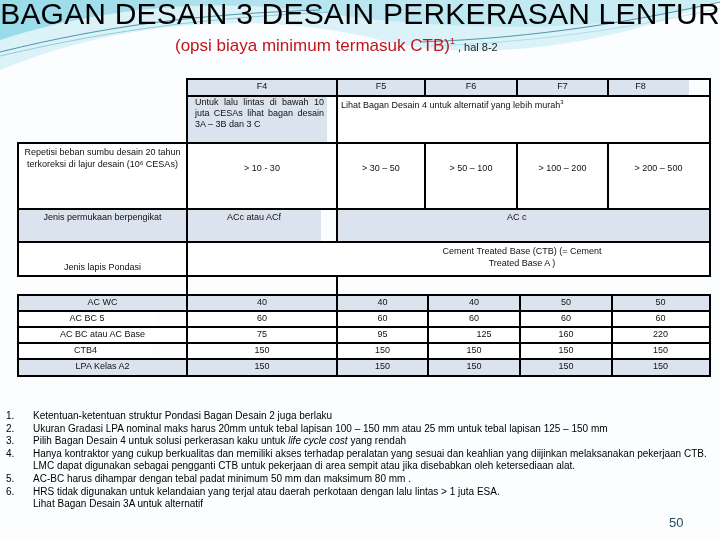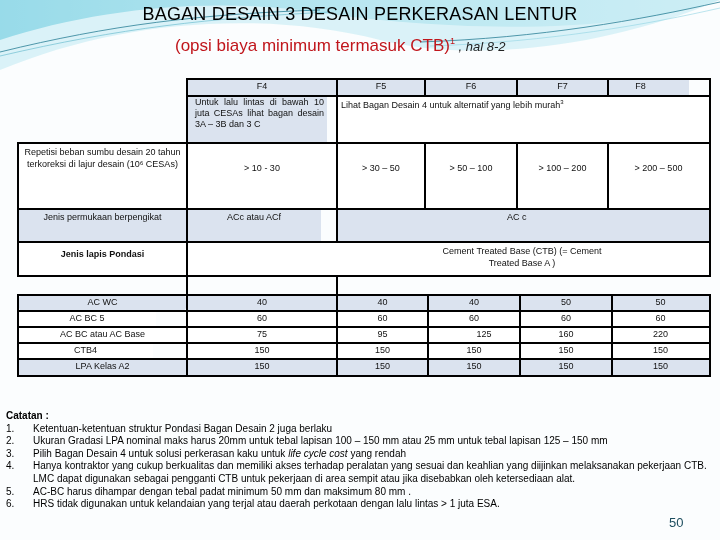--- a/index.html
+++ b/index.html
@@ -5,28 +5,28 @@
   html, body { margin:0; padding:0; }
   body {
     width:720px; height:540px; position:relative; overflow:hidden;
     background:#fbfdfe;
     font-family:"Liberation Sans", sans-serif;
     color:#000;
   }
   .bg-swoosh { position:absolute; left:0; top:0; width:720px; height:160px; z-index:0; }
   .title {
     position:absolute; left:0; width:720px; top:0; text-align:center;
-    font-size:18px; letter-spacing:0.2px; z-index:2; line-height:28px;
+    font-size:30px; letter-spacing:0.2px; z-index:2; line-height:28px;
   }
   .subtitle {
     position:absolute; left:175px; top:30px; font-size:17px; color:#c0161c; z-index:2;
     line-height:22px; white-space:nowrap;
   }
   .subtitle sup { font-size:9px; color:#c0161c; }
-  .subtitle .ref { font-size:13px; color:#222;font-style:italic; }
+  .subtitle .ref { font-size:11px; color:#222; }
   .cell {
     position:absolute; box-sizing:border-box; font-size:9px; color:#111;
     text-align:center; z-index:3; overflow:hidden;
   }
   .blue { background:#dbe3ef; }
   .white { background:#ffffff; }
   .hl { position:absolute; background:#000; height:2px; z-index:4; }
   .vl { position:absolute; background:#000; width:2px; z-index:4; }
   .notes {
     position:absolute; left:6px; top:410px; width:708px; font-size:10px; line-height:12.6px; z-index:3;
@@ -75,21 +75,21 @@
 <div class="cell white" style="left:187px;top:143px;width:150px;height:66px;line-height:50px;">&gt; 10 - 30</div>
 <div class="cell white" style="left:337px;top:143px;width:88px;height:66px;line-height:50px;">&gt; 30 – 50</div>
 <div class="cell white" style="left:425px;top:143px;width:92px;height:66px;line-height:50px;">&gt; 50 – 100</div>
 <div class="cell white" style="left:517px;top:143px;width:91px;height:66px;line-height:50px;">&gt; 100 – 200</div>
 <div class="cell white" style="left:608px;top:143px;width:101px;height:66px;line-height:50px;">&gt; 200 – 500</div>
 
 <div class="cell blue" style="left:18px;top:209px;width:169px;height:33px;padding-top:3px;">Jenis permukaan berpengikat</div>
 <div class="cell blue" style="left:187px;top:209px;width:134px;height:33px;padding-top:3px;">ACc atau ACf</div>
 <div class="cell blue" style="left:337px;top:209px;width:372px;height:33px;padding:3px 0 0 170px;text-align:left;">AC c</div>
 
-<div class="cell white" style="left:18px;top:242px;width:169px;height:34px;padding-top:7px;font-weight:bold;">Jenis lapis Pondasi</div>
+<div class="cell white" style="left:18px;top:242px;width:169px;height:34px;padding-top:20px;">Jenis lapis Pondasi</div>
 <div class="cell white" style="left:187px;top:242px;width:522px;height:34px;padding:3px 0 0 240px;line-height:12px;">
     <div style="width:190px;text-align:center;">Cement Treated Base (CTB) (= Cement Treated Base A )</div>
   </div>
 
 <div class="hl" style="left:186px;top:78px;width:525px;"></div>
 <div class="hl" style="left:186px;top:95px;width:525px;"></div>
 <div class="hl" style="left:17px;top:142px;width:694px;"></div>
 <div class="hl" style="left:17px;top:208px;width:694px;"></div>
 <div class="hl" style="left:17px;top:241px;width:694px;"></div>
 <div class="hl" style="left:17px;top:275px;width:694px;"></div>
@@ -152,21 +152,20 @@
 <div class="hl" style="left:17px;top:375px;width:694px;"></div>
 <div class="vl" style="left:17px;top:294px;height:83px;"></div>
 <div class="vl" style="left:186px;top:294px;height:83px;"></div>
 <div class="vl" style="left:336px;top:294px;height:83px;"></div>
 <div class="vl" style="left:427px;top:294px;height:83px;"></div>
 <div class="vl" style="left:519px;top:294px;height:83px;"></div>
 <div class="vl" style="left:611px;top:294px;height:83px;"></div>
 <div class="vl" style="left:709px;top:294px;height:83px;"></div>
 
 <div class="notes">
-  <div class="head">Catatan :</div>
   <div class="note">
       <span class="num">1.</span>
       <span class="txt">Ketentuan-ketentuan struktur Pondasi Bagan Desain 2 juga berlaku</span>
     </div>
   <div class="note">
       <span class="num">2.</span>
       <span class="txt">Ukuran Gradasi LPA nominal maks harus 20mm untuk tebal lapisan 100 – 150 mm atau 25 mm untuk tebal lapisan 125 – 150 mm</span>
     </div>
   <div class="note">
       <span class="num">3.</span>
@@ -177,15 +176,19 @@
       <span class="txt">Hanya kontraktor yang cukup berkualitas dan memiliki akses terhadap peralatan yang sesuai dan keahlian yang diijinkan melaksanakan pekerjaan CTB. LMC dapat digunakan sebagai pengganti CTB untuk pekerjaan di area sempit atau jika disebabkan oleh ketersediaan alat.</span>
     </div>
   <div class="note">
       <span class="num">5.</span>
       <span class="txt">AC-BC harus dihampar dengan tebal padat minimum 50 mm dan maksimum 80 mm .</span>
     </div>
   <div class="note">
       <span class="num">6.</span>
       <span class="txt">HRS tidak digunakan untuk kelandaian yang terjal atau daerah perkotaan dengan lalu lintas &gt; 1 juta ESA.</span>
     </div>
+  <div class="note">
+      <span class="num"></span>
+      <span class="txt">Lihat Bagan Desain 3A untuk alternatif</span>
+    </div>
 </div>
 
 <div class="pagenum">50</div>
 
 </body></html>

